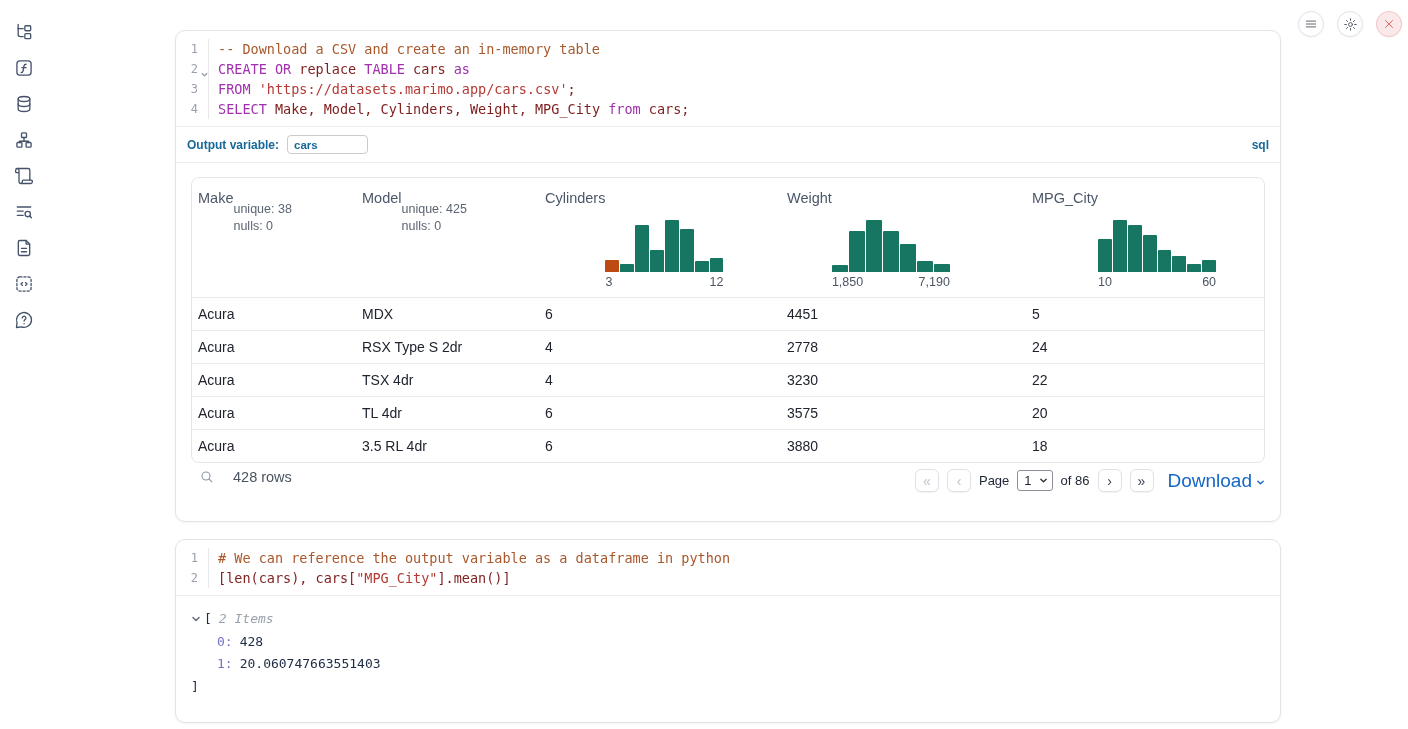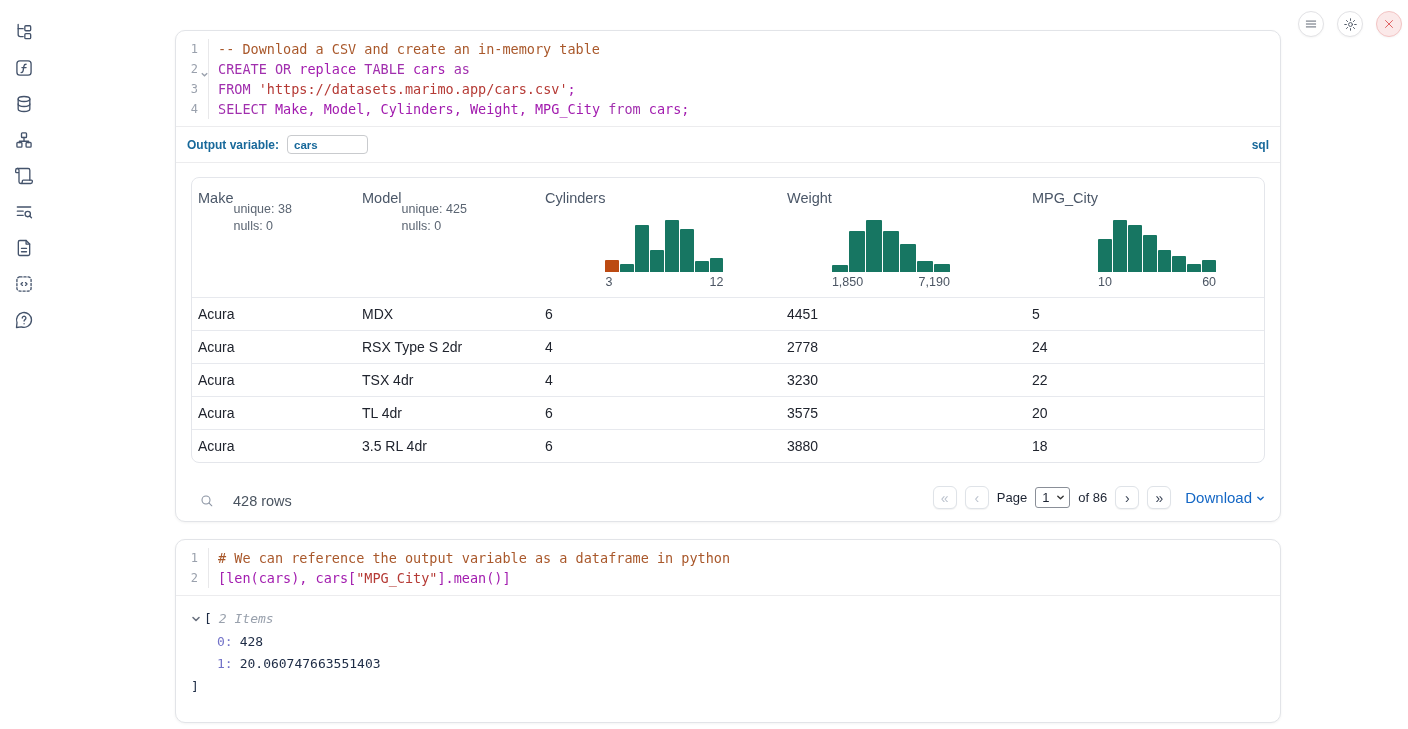--- a/index.html
+++ b/index.html
@@ -34,21 +34,21 @@
   .code-line { display:flex; height:20px; font-family:"DejaVu Sans Mono",monospace;
                font-size:13.5px; line-height:20px; white-space:pre; }
   .gutter { width:32px; flex:0 0 32px; text-align:right; padding-right:10px;
             color:#9aa1ad; font-size:12px; position:relative; }
   .fold { position:absolute; right:-1px; top:6px; cursor:pointer; }
   .fold svg { width:9px; height:9px; stroke:#9aa1ad; fill:none; stroke-width:1.5; }
   .code-text { border-left:1px solid #e8e8ea; padding-left:9px; flex:1; }
   .tok-comment { color:#a9582b; }
   .tok-keyword { color:#a12fae; }
   .tok-string  { color:#b53a35; }
-  .tok-plain   { color:#a21caf; }
+  .tok-plain   { color:#7f1d1d; }
 
   .outvar-row { display:flex; align-items:center; height:37px;
                 border-top:1px solid #ececee; border-bottom:1px solid #ececee;
                 padding:0 11px; }
   .outvar-label { font-size:12px; font-weight:bold; color:#17689a; }
   .outvar-input { margin-left:8px; width:81px; height:19px; border:1px solid #c9cbce;
                   border-radius:4px; font-size:11.5px; font-weight:bold;
                   color:#17689a; padding:0 6px; font-family:"Liberation Sans",sans-serif; }
   .lang-badge { margin-left:auto; font-size:12px; font-weight:bold; color:#17689a;
                 cursor:pointer; }
@@ -62,38 +62,38 @@
   .th-name { font-size:14.5px; color:#4b5768; }
   .th-meta { margin-top:11px; font-size:12.5px; line-height:16.5px; color:#5b6572; }
   .hist-wrap { margin-top:auto; width:118px; }
   .hist { display:flex; align-items:flex-end; gap:1px; height:52px; width:118px; }
   .hist-bar { flex:1; border-radius:1px 1px 0 0; }
   .hist-labels { display:flex; justify-content:space-between; margin-top:3px;
                  font-size:12.5px; color:#4b5563; width:118px; }
   .td-row { height:33px; border-top:1px solid #e7e9ee; align-items:center; }
   .td-cell { padding-left:6px; font-size:14px; color:#20242e; }
 
-  .tbl-footer { display:flex; align-items:flex-end; height:46px; padding-top:6px; }
+  .tbl-footer { display:flex; align-items:flex-start; height:46px; padding-top:6px; }
   .search-icon-btn { margin-left:8px; width:16px; height:16px; cursor:pointer; }
   .search-icon-btn svg { width:16px; height:16px; stroke:#8a93a2; fill:none; stroke-width:1.6;
                          stroke-linecap:round; }
   .rows-count { margin-left:18px; font-size:14.5px; color:#4a5460; }
   .pager { margin-left:auto; display:flex; align-items:center; gap:8px; }
   .pg-btn { width:24px; height:23px; border:1px solid #dfe3e8; border-radius:6px;
             background:#fff; display:flex; align-items:center; justify-content:center;
             font-size:14px; color:#3a4456; cursor:pointer;
             box-shadow:0 1px 1px rgba(0,0,0,.05); }
   .pg-btn.disabled { color:#bcc3ce; cursor:default; }
   .pg-label { font-size:13px; font-weight:500; color:#1d2433; }
   .pg-select { display:inline-flex; align-items:center; gap:7px; border:1px solid #8a8f98;
                border-radius:3px; padding:1px 4px 1px 6px; font-size:13px; color:#1d2433;
                cursor:pointer; height:21px; }
   .chev svg { width:9px; height:9px; stroke:#333; fill:none; stroke-width:1.5;
               stroke-linecap:round; stroke-linejoin:round; }
-  .download { display:flex; align-items:center; gap:4px; color:#1467c5; font-size:15px;
+  .download { display:flex; align-items:center; gap:4px; color:#1467c5; font-size:19px;
               font-weight:500; cursor:pointer; margin-left:6px; }
   .download .chev svg { stroke:#1467c5; }
 
   
   .tree { font-family:"DejaVu Sans Mono",monospace; font-size:13px; line-height:22.5px;
           color:#1d2b45; padding:12px 0 24px 15px; }
   .tree-head { display:flex; align-items:center; }
   .tree-toggle { cursor:pointer; margin-right:3px; display:flex; }
   .tree-toggle svg { width:10px; height:10px; stroke:#6b7280; fill:none; stroke-width:1.6;
                      stroke-linecap:round; stroke-linejoin:round; }

